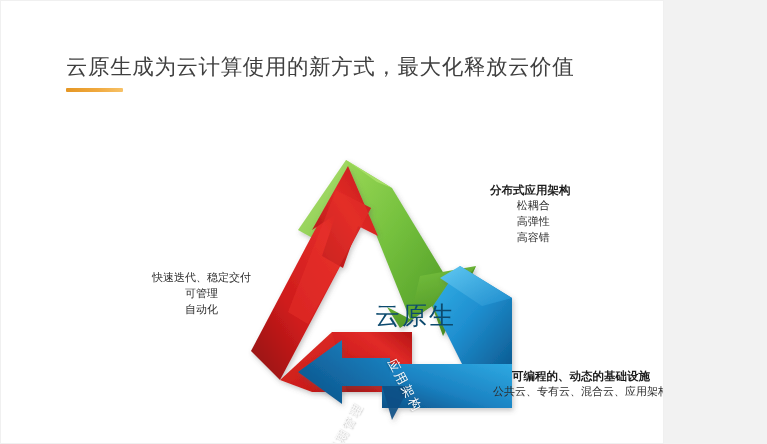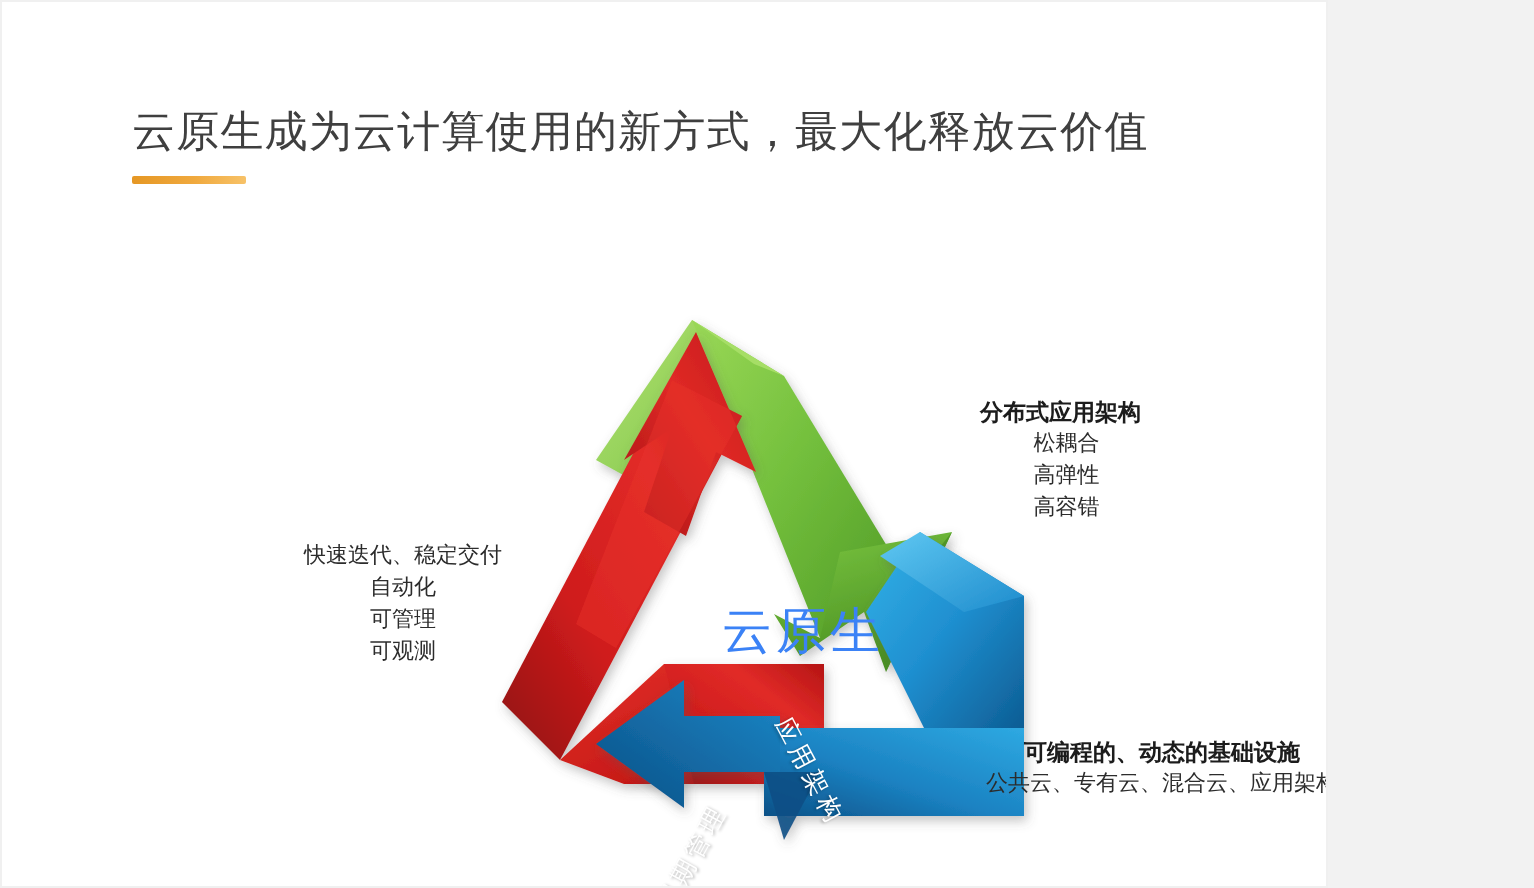--- a/index.html
+++ b/index.html
@@ -71,24 +71,24 @@
     left: 250px;
     top: 0px;
     width: 300px;
     height: 262px;
     overflow: visible;
   }
 
   
   #center-label {
     position: absolute;
-    left: 361px;
+    left: 375px;
     top: 299px;
     font-size: 25px;
-    color: #3b82f6;
+    color: #0c4a6e;
     letter-spacing: 2px;
     font-weight: 400;
     white-space: nowrap;
   }
 
   
   .band-label {
     position: absolute;
     color: #ffffff;
     font-size: 12.5px;
@@ -123,21 +123,21 @@
     white-space: nowrap;
   }
 
   .annot-item {
     font-size: 11px;
     line-height: 16px;
     color: #2c2c2c;
     white-space: nowrap;
   }
 
-  #annot-app-arch       { left: 490px; top: 182px; text-align: left; margin-top: 16px; }
+  #annot-app-arch       { left: 490px; top: 182px; text-align: left; }
   #annot-app-arch .annot-head { text-align: left; }
   #annot-app-arch .annot-list { text-align: center; padding-left: 6px; }
 
   #annot-dev           { left: 152px; top: 270px; text-align: center; }
   #annot-dev .annot-head { text-align: center; }
   #annot-dev .annot-list { }
 
   #annot-infra         { left: 493px; top: 368px; text-align: center; }
 </style>
 </head>
@@ -268,23 +268,22 @@
     <div class="annot-list">
       <div class="annot-item">松耦合</div>
       <div class="annot-item">高弹性</div>
       <div class="annot-item">高容错</div>
     </div>
   </div>
 
   <div class="annot" id="annot-dev">
     <div class="annot-list">
       <div class="annot-item">快速迭代、稳定交付</div>
+      <div class="annot-item">可管理</div>
       <div class="annot-item">自动化</div>
-      <div class="annot-item">可管理</div>
-      <div class="annot-item">可观测</div>
     </div>
   </div>
 
   <div class="annot" id="annot-infra">
     <div class="annot-head">可编程的、动态的基础设施</div>
     <div class="annot-list">
       <div class="annot-item">公共云、专有云、混合云、应用架构</div>
     </div>
   </div>
 

